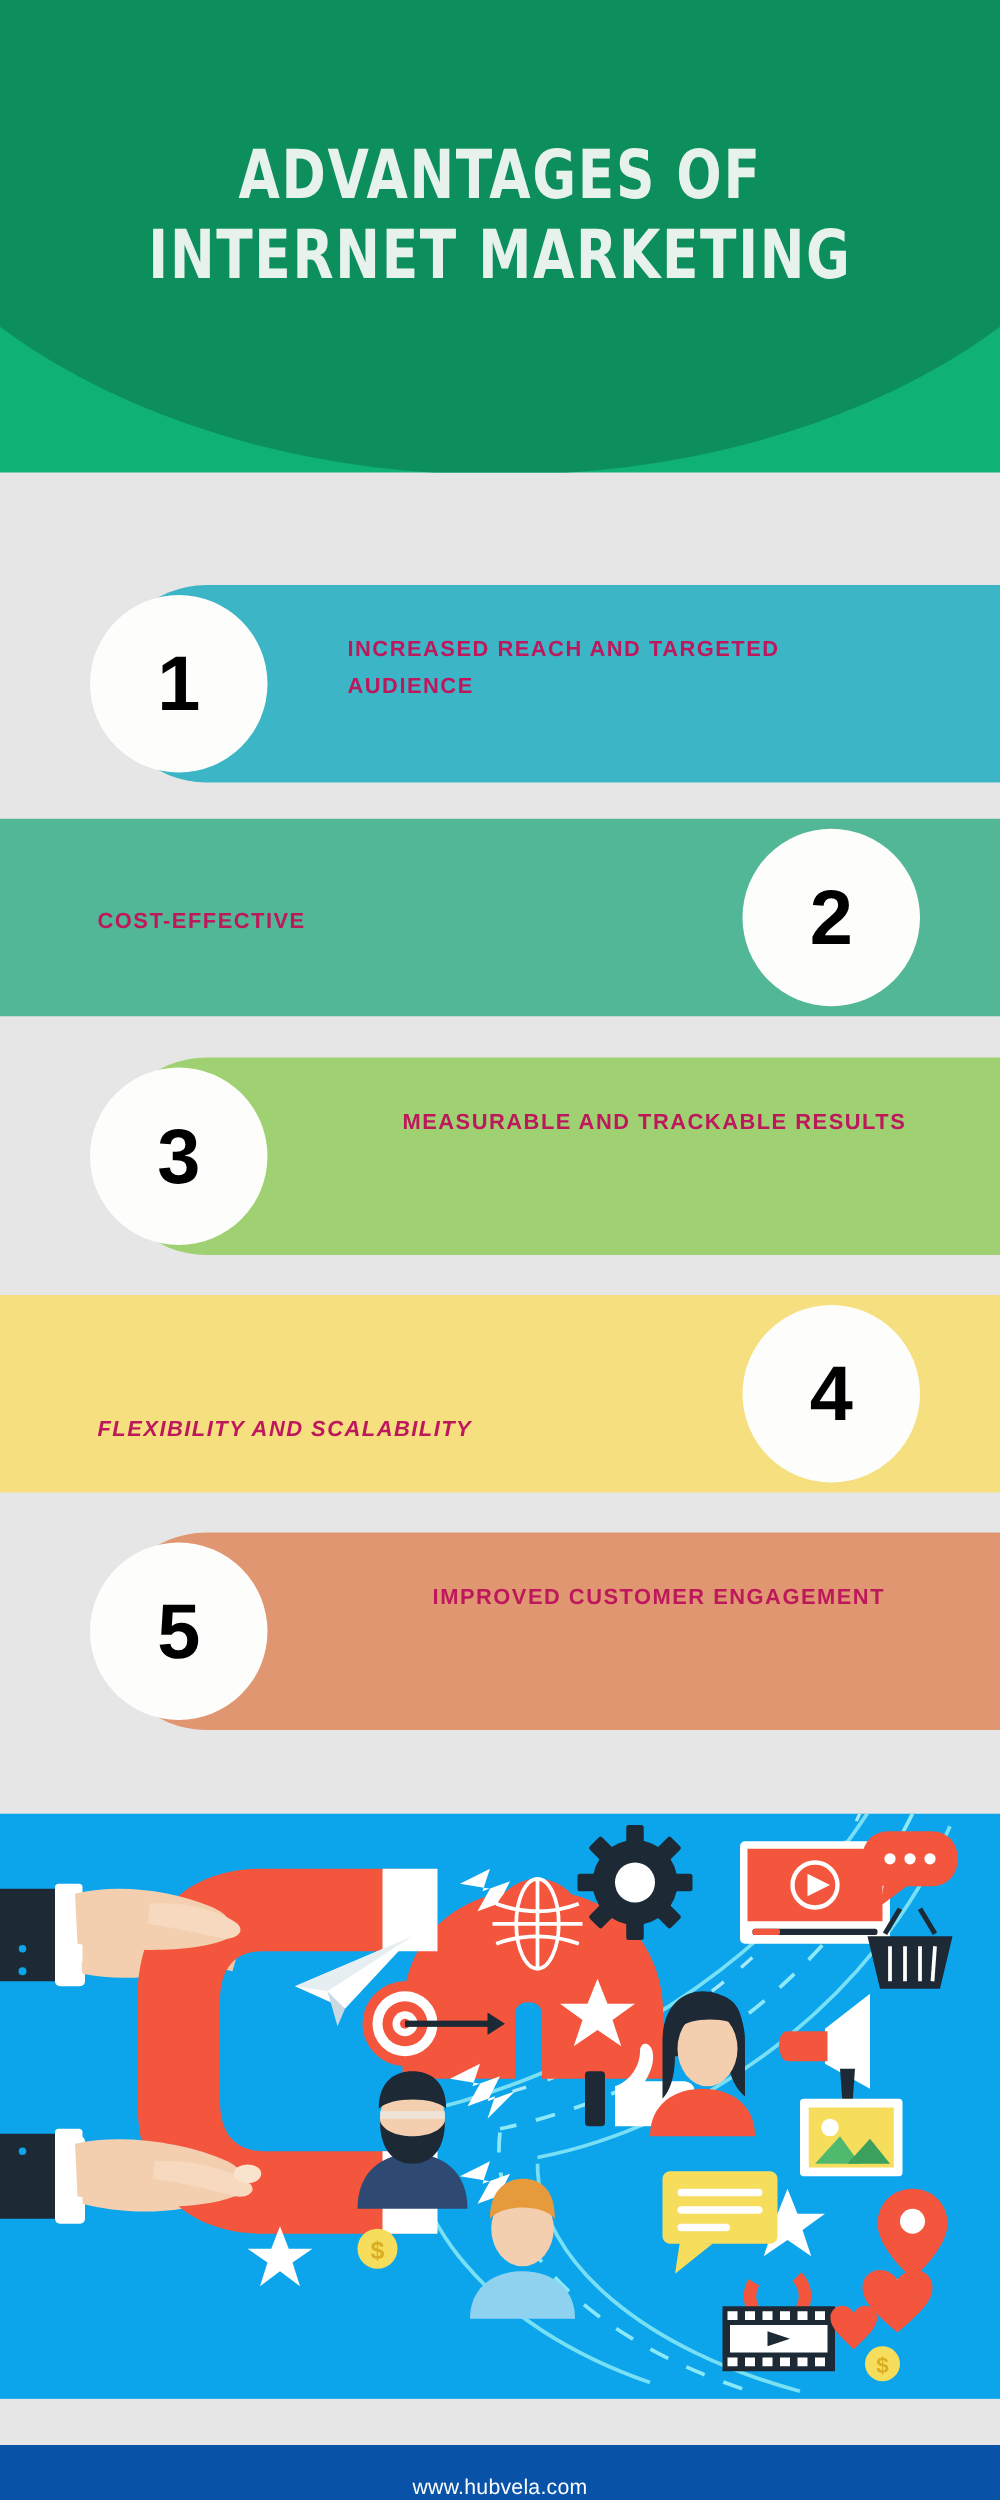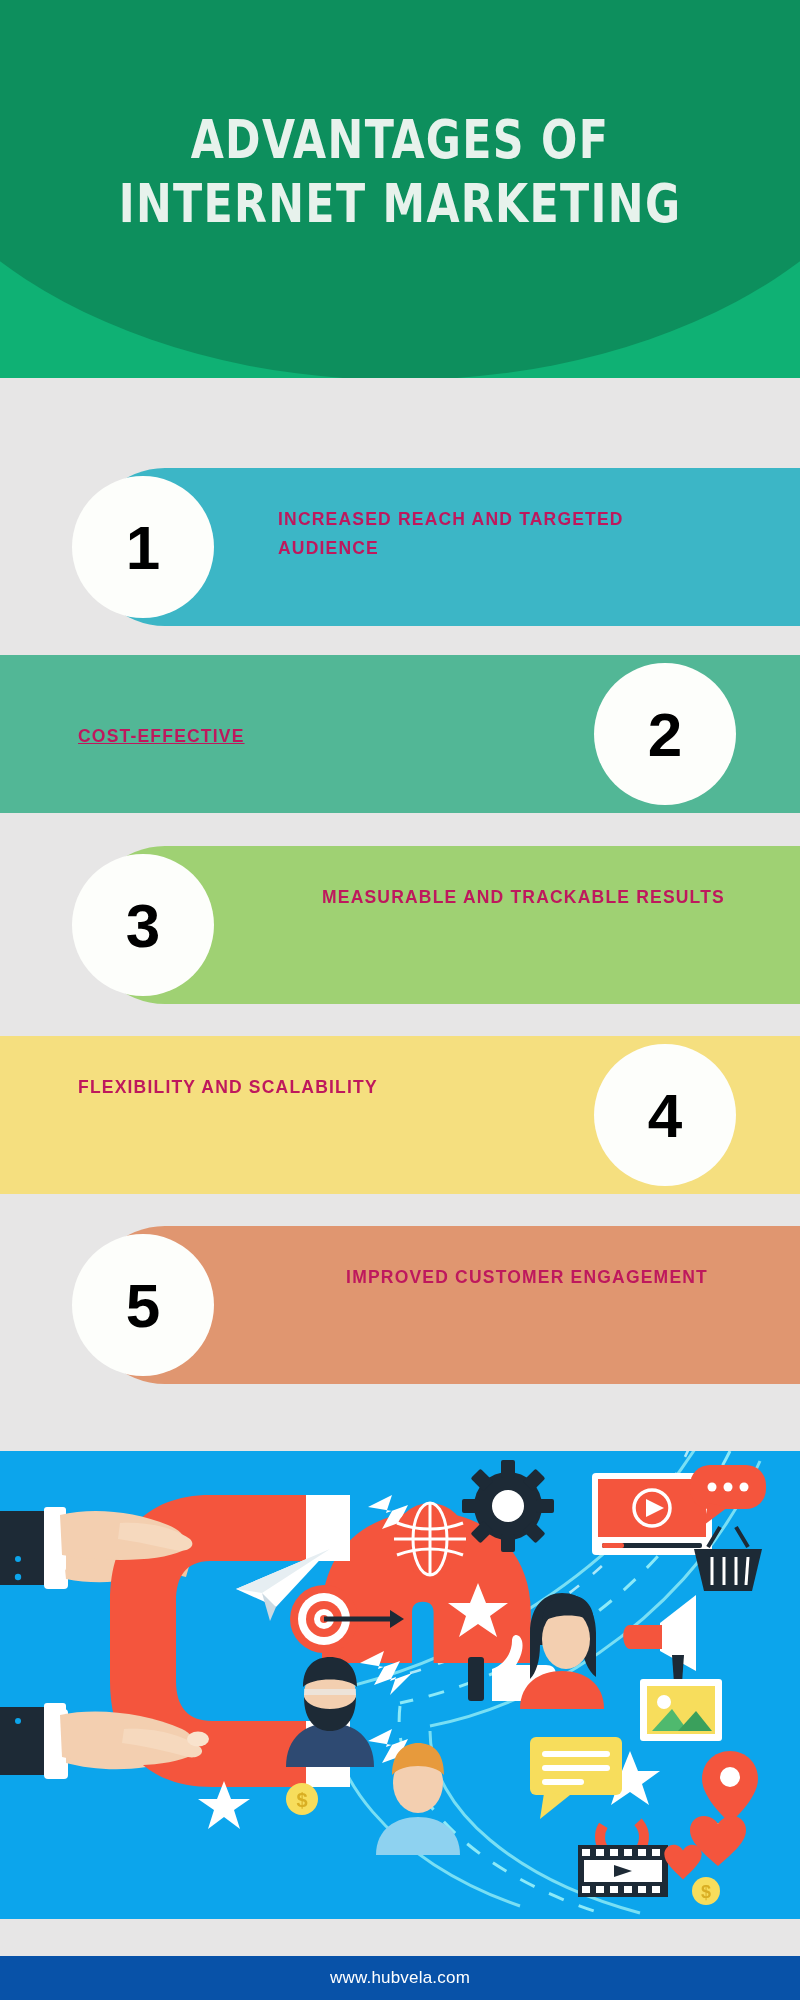--- a/index.html
+++ b/index.html
@@ -120,21 +120,21 @@
 
   
   .footer {
     position: absolute;
     left: 0;
     top: 1956px;
     width: 800px;
     height: 44px;
     background: #0852a8;
     display: flex;
-    align-items: center;
+    align-items: flex-end;
     justify-content: center;
   }
   .footer-text {
     color: #ffffff;
     font-size: 17px;
     letter-spacing: 0.2px;
     font-family: "Liberation Sans", sans-serif;
   }
 </style>
 </head>
@@ -155,35 +155,35 @@
   <div class="circle left" style="top:476px;">
     <span>1</span>
   </div>
   <div class="row-label pos-right" style="top:505px;">INCREASED REACH AND TARGETED AUDIENCE</div>
 
   <div class="row full nocap" style="top:655px; background:#52b796;">
   </div>
   <div class="circle right" style="top:663px;">
     <span>2</span>
   </div>
-  <div class="row-label pos-left" style="top:722px;text-decoration:underline;">COST-EFFECTIVE</div>
+  <div class="row-label pos-left" style="top:722px;">COST-EFFECTIVE</div>
 
   <div class="row inset" style="top:846px; background:#9fd173;">
   </div>
   <div class="circle left" style="top:854px;">
     <span>3</span>
   </div>
   <div class="row-label pos-right" style="top:883px;margin-left:44px;">MEASURABLE AND TRACKABLE RESULTS</div>
 
   <div class="row full nocap" style="top:1036px; background:#f5df7f;">
   </div>
   <div class="circle right" style="top:1044px;">
     <span>4</span>
   </div>
-  <div class="row-label pos-left" style="top:1073px;">FLEXIBILITY AND SCALABILITY</div>
+  <div class="row-label pos-left" style="top:1129px;font-style:italic;">FLEXIBILITY AND SCALABILITY</div>
 
   <div class="row inset" style="top:1226px; background:#e09670;">
   </div>
   <div class="circle left" style="top:1234px;">
     <span>5</span>
   </div>
   <div class="row-label pos-right" style="top:1263px;text-align:right;">IMPROVED CUSTOMER ENGAGEMENT</div>
 
   <div class="illus">
     <svg width="800" height="468" viewBox="0 0 800 468" xmlns="http://www.w3.org/2000/svg">

